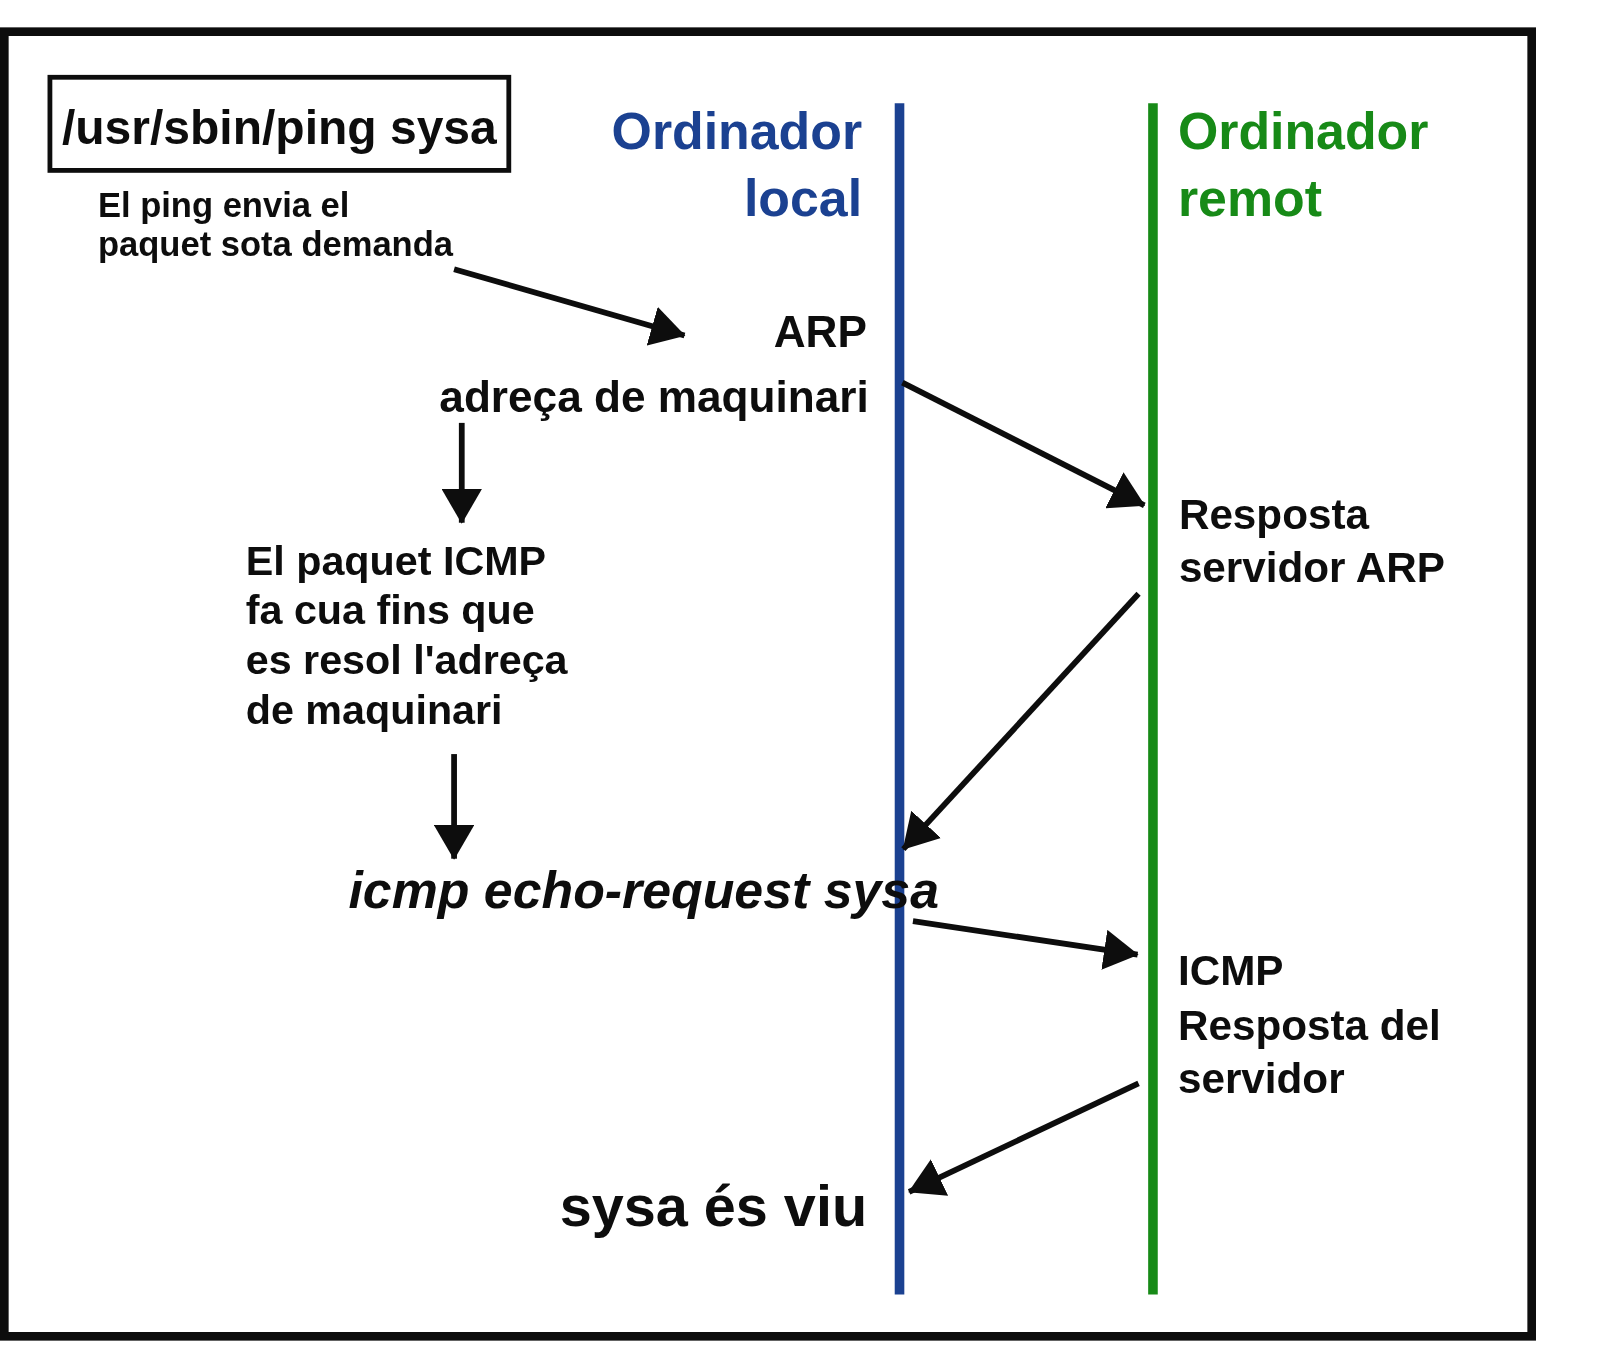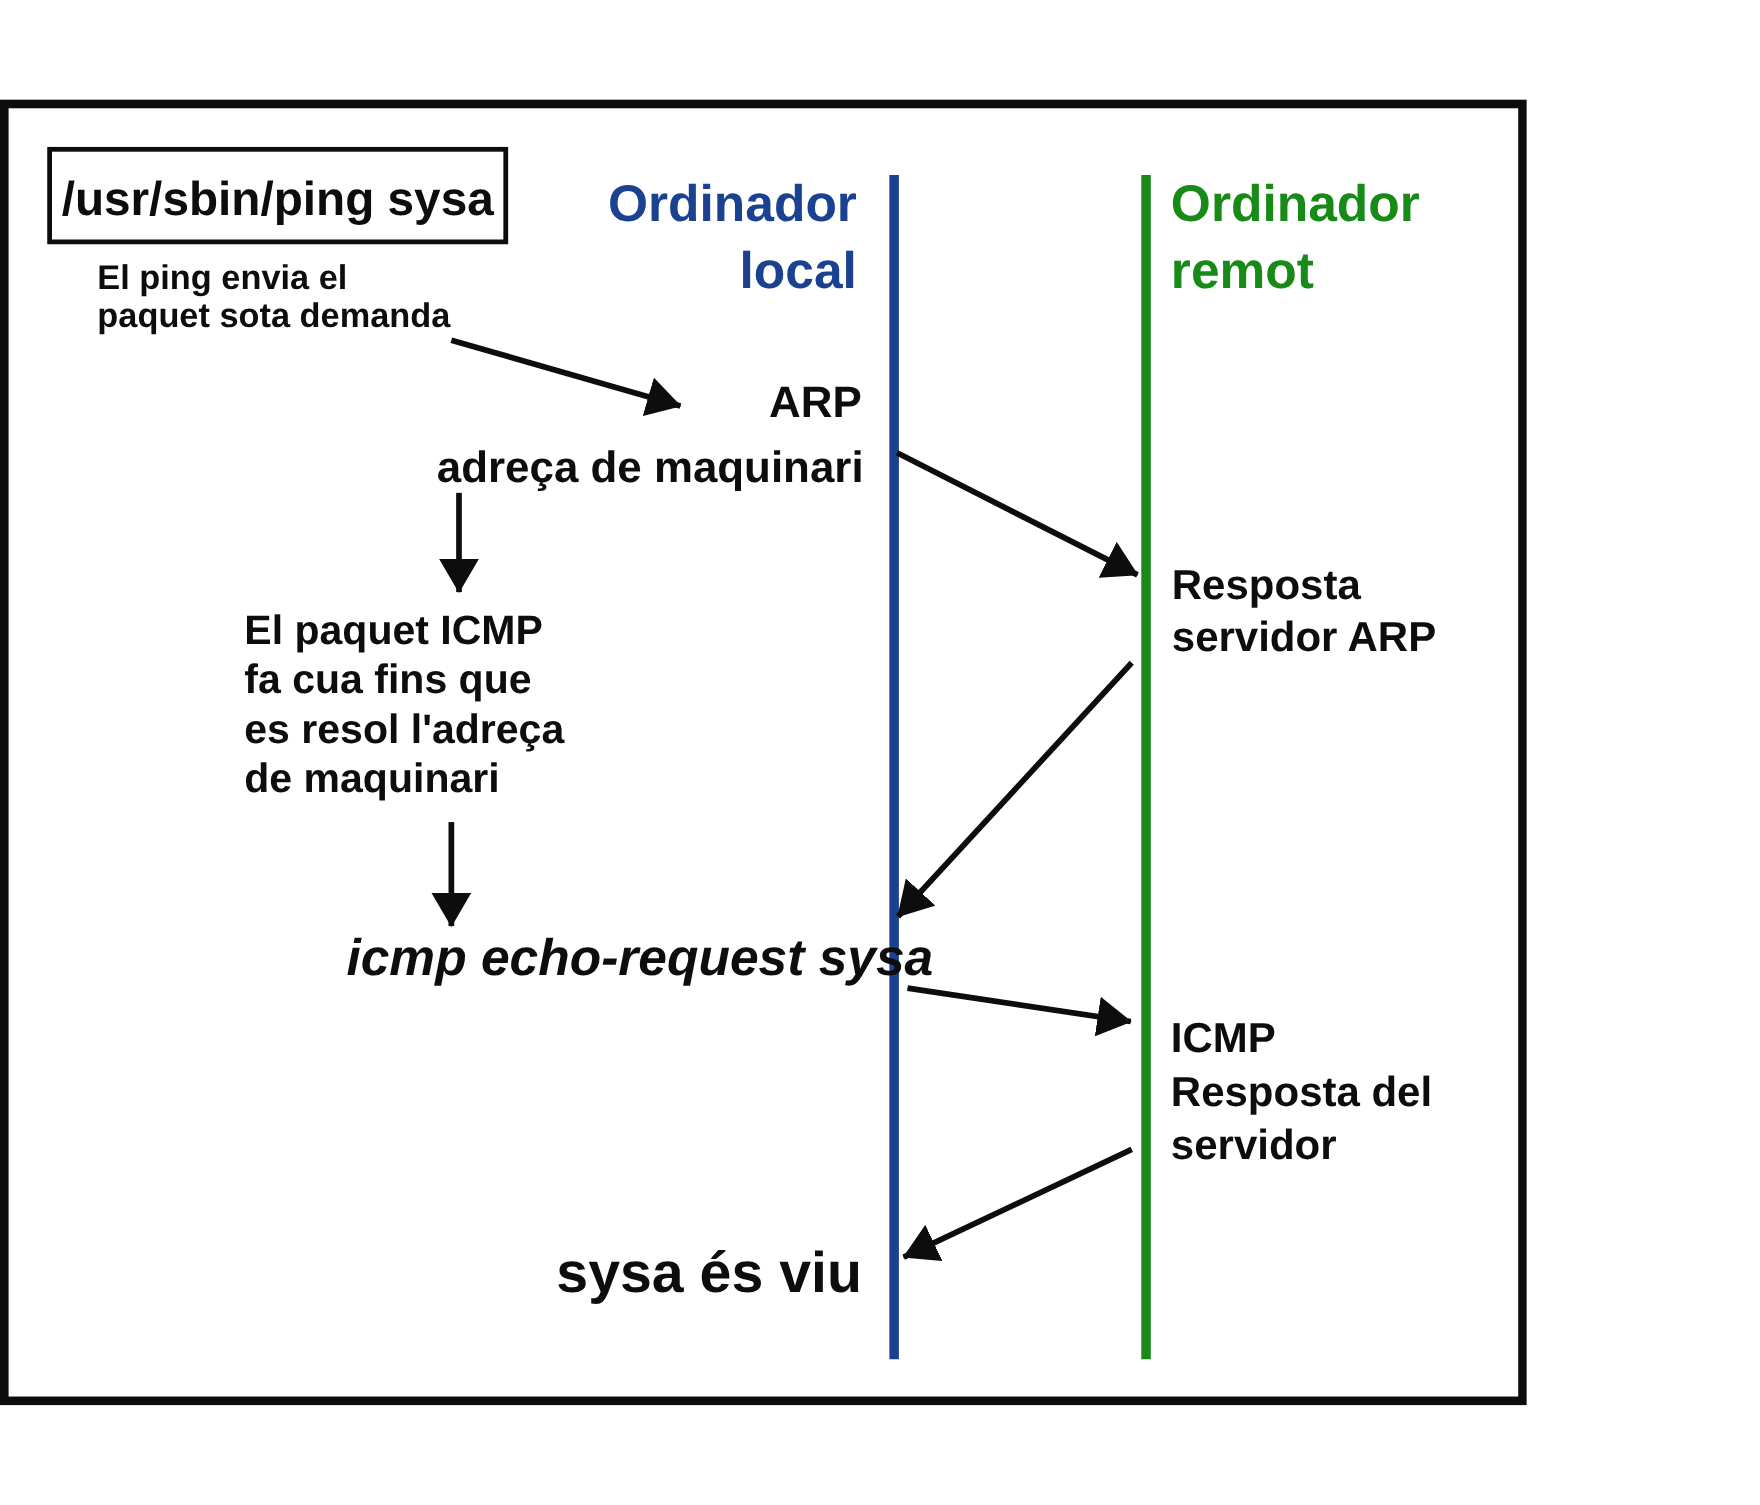--- a/index.html
+++ b/index.html
@@ -1,16 +1,16 @@
 <!DOCTYPE html>
 <html><head>
 <meta charset="utf-8">
 <style>
   html,body{margin:0;padding:0;background:#ffffff;}
-  .canvas{width:1388px;height:1368px;position:relative;text-align:center;}
+  .canvas{width:1536px;height:1368px;position:relative;text-align:center;}
   svg{display:block;width:100%;height:100%;}
   text{font-family:"Liberation Sans", sans-serif;font-weight:700;}
   .t-box{font-size:50px;}
   .t-note{font-size:36px;}
   .t-title{font-size:54px;}
   .t-label{font-size:46px;}
   .t-queue{font-size:43px;}
   .t-msg{font-size:44px;}
   .t-italic{font-size:54px;font-style:italic;}
   .t-result{font-size:60px;}

